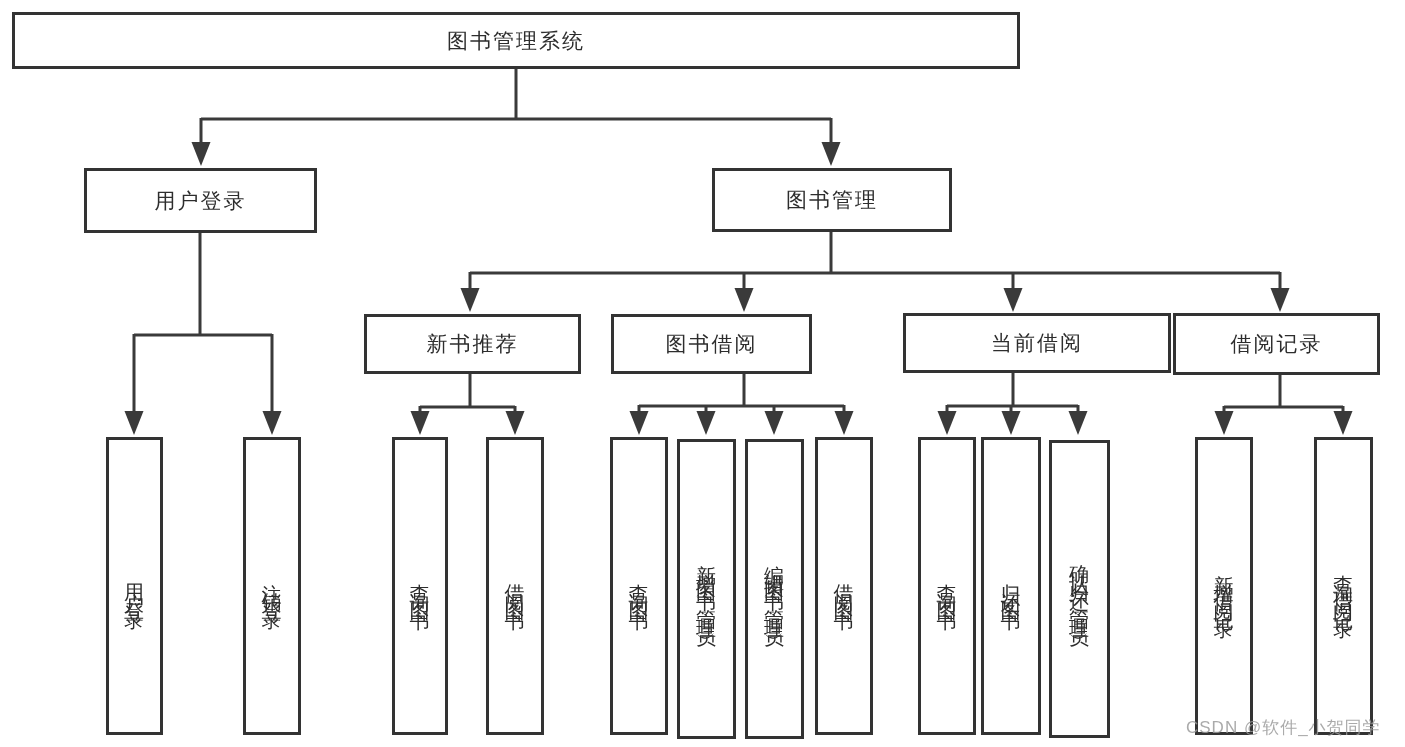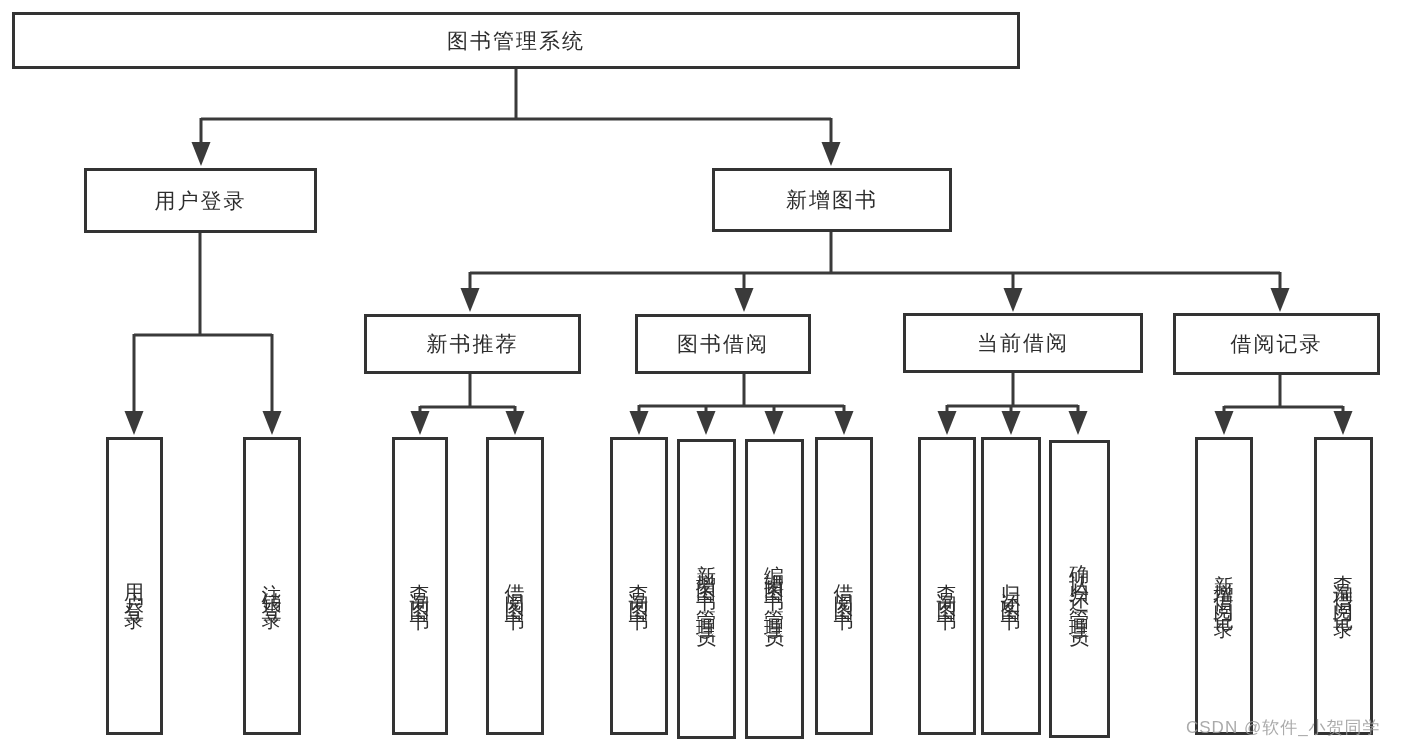--- a/index.html
+++ b/index.html
@@ -102,30 +102,30 @@
   </svg>
 
   <div class="box h" style="left:12px;top:12px;width:1008px;height:57px">
     <span class="lbl">图书管理系统</span>
   </div>
 
   <div class="box h" style="left:84px;top:168px;width:233px;height:65px">
     <span class="lbl">用户登录</span>
   </div>
   <div class="box h" style="left:712px;top:168px;width:240px;height:64px">
-    <span class="lbl">新增图书</span>
+    <span class="lbl">图书管理</span>
   </div>
 
   <div class="box h" style="left:364px;top:314px;width:217px;height:60px">
     <span class="lbl">新书推荐</span>
   </div>
-  <div class="box h" style="left:635px;top:314px;width:176px;height:60px">
+  <div class="box h" style="left:611px;top:314px;width:201px;height:60px">
     <span class="lbl">图书借阅</span>
   </div>
-  <div class="box h" style="left:903px;top:313px;width:240px;height:60px">
+  <div class="box h" style="left:903px;top:313px;width:268px;height:60px">
     <span class="lbl">当前借阅</span>
   </div>
   <div class="box h" style="left:1173px;top:313px;width:207px;height:62px">
     <span class="lbl">借阅记录</span>
   </div>
 
   <div class="box v" style="left:106px;top:437px;width:57px;height:298px">
     <span class="vt">用户登录</span>
   </div>
   <div class="box v" style="left:243px;top:437px;width:58px;height:298px">

